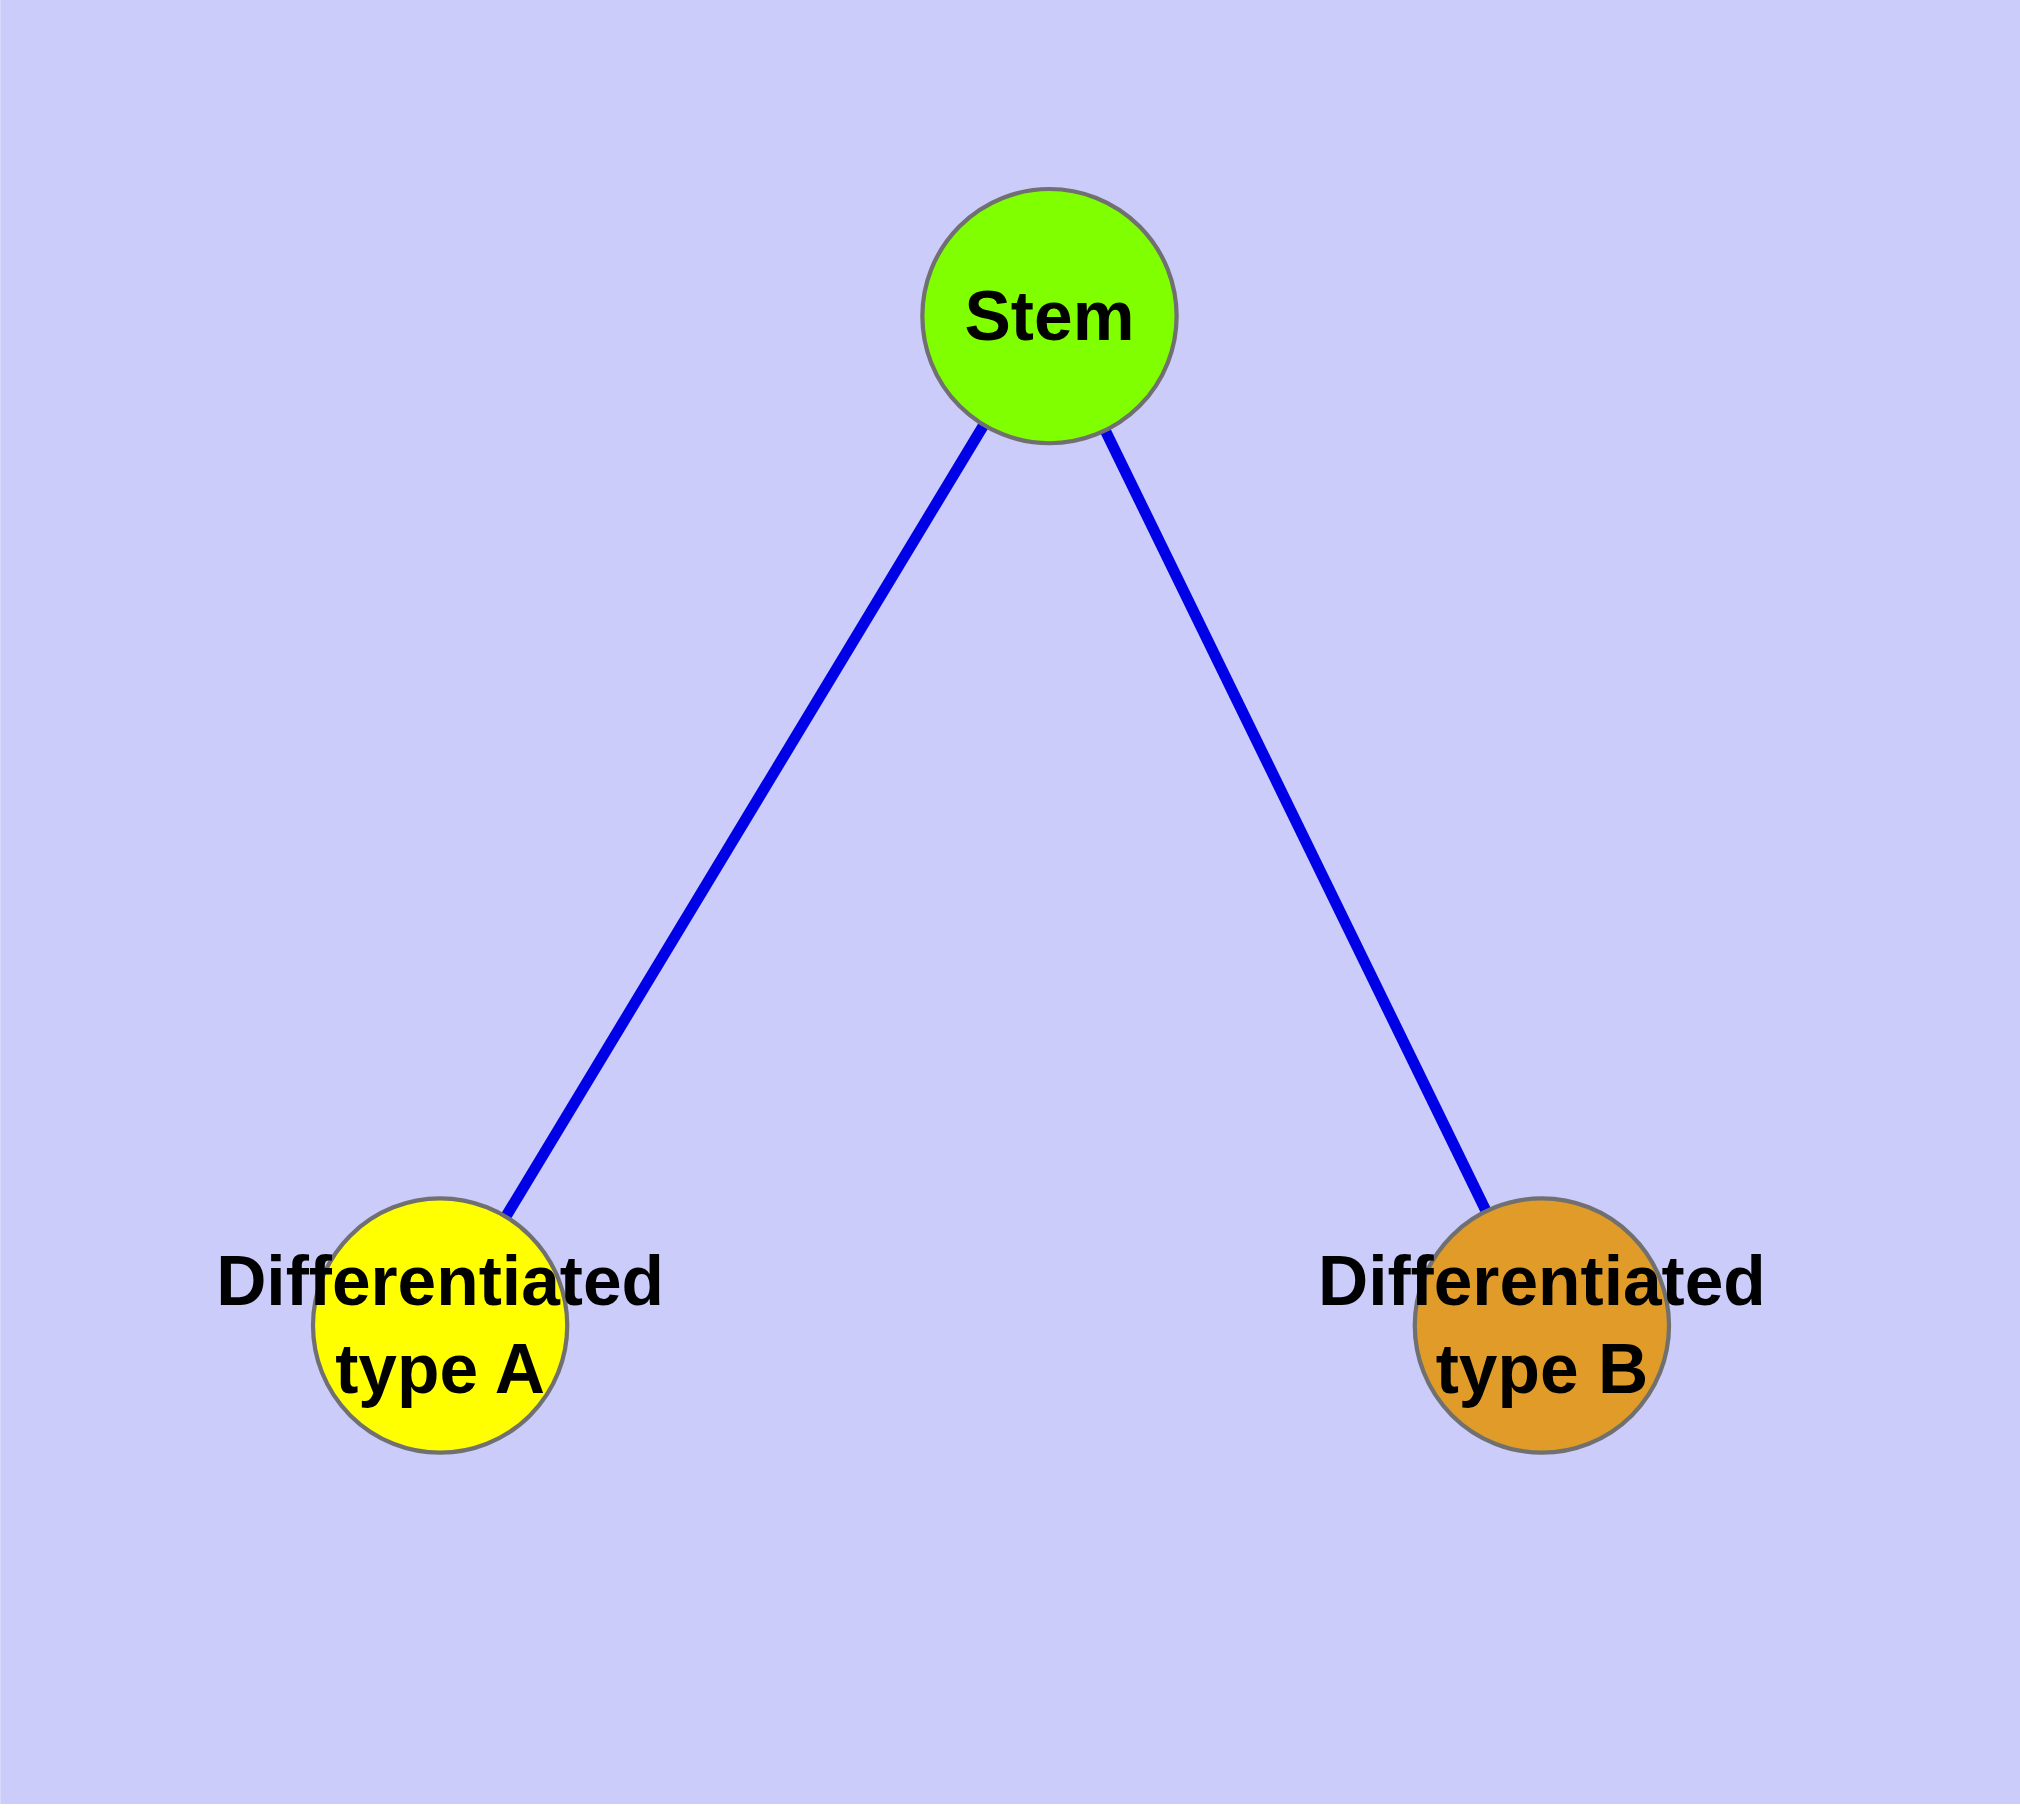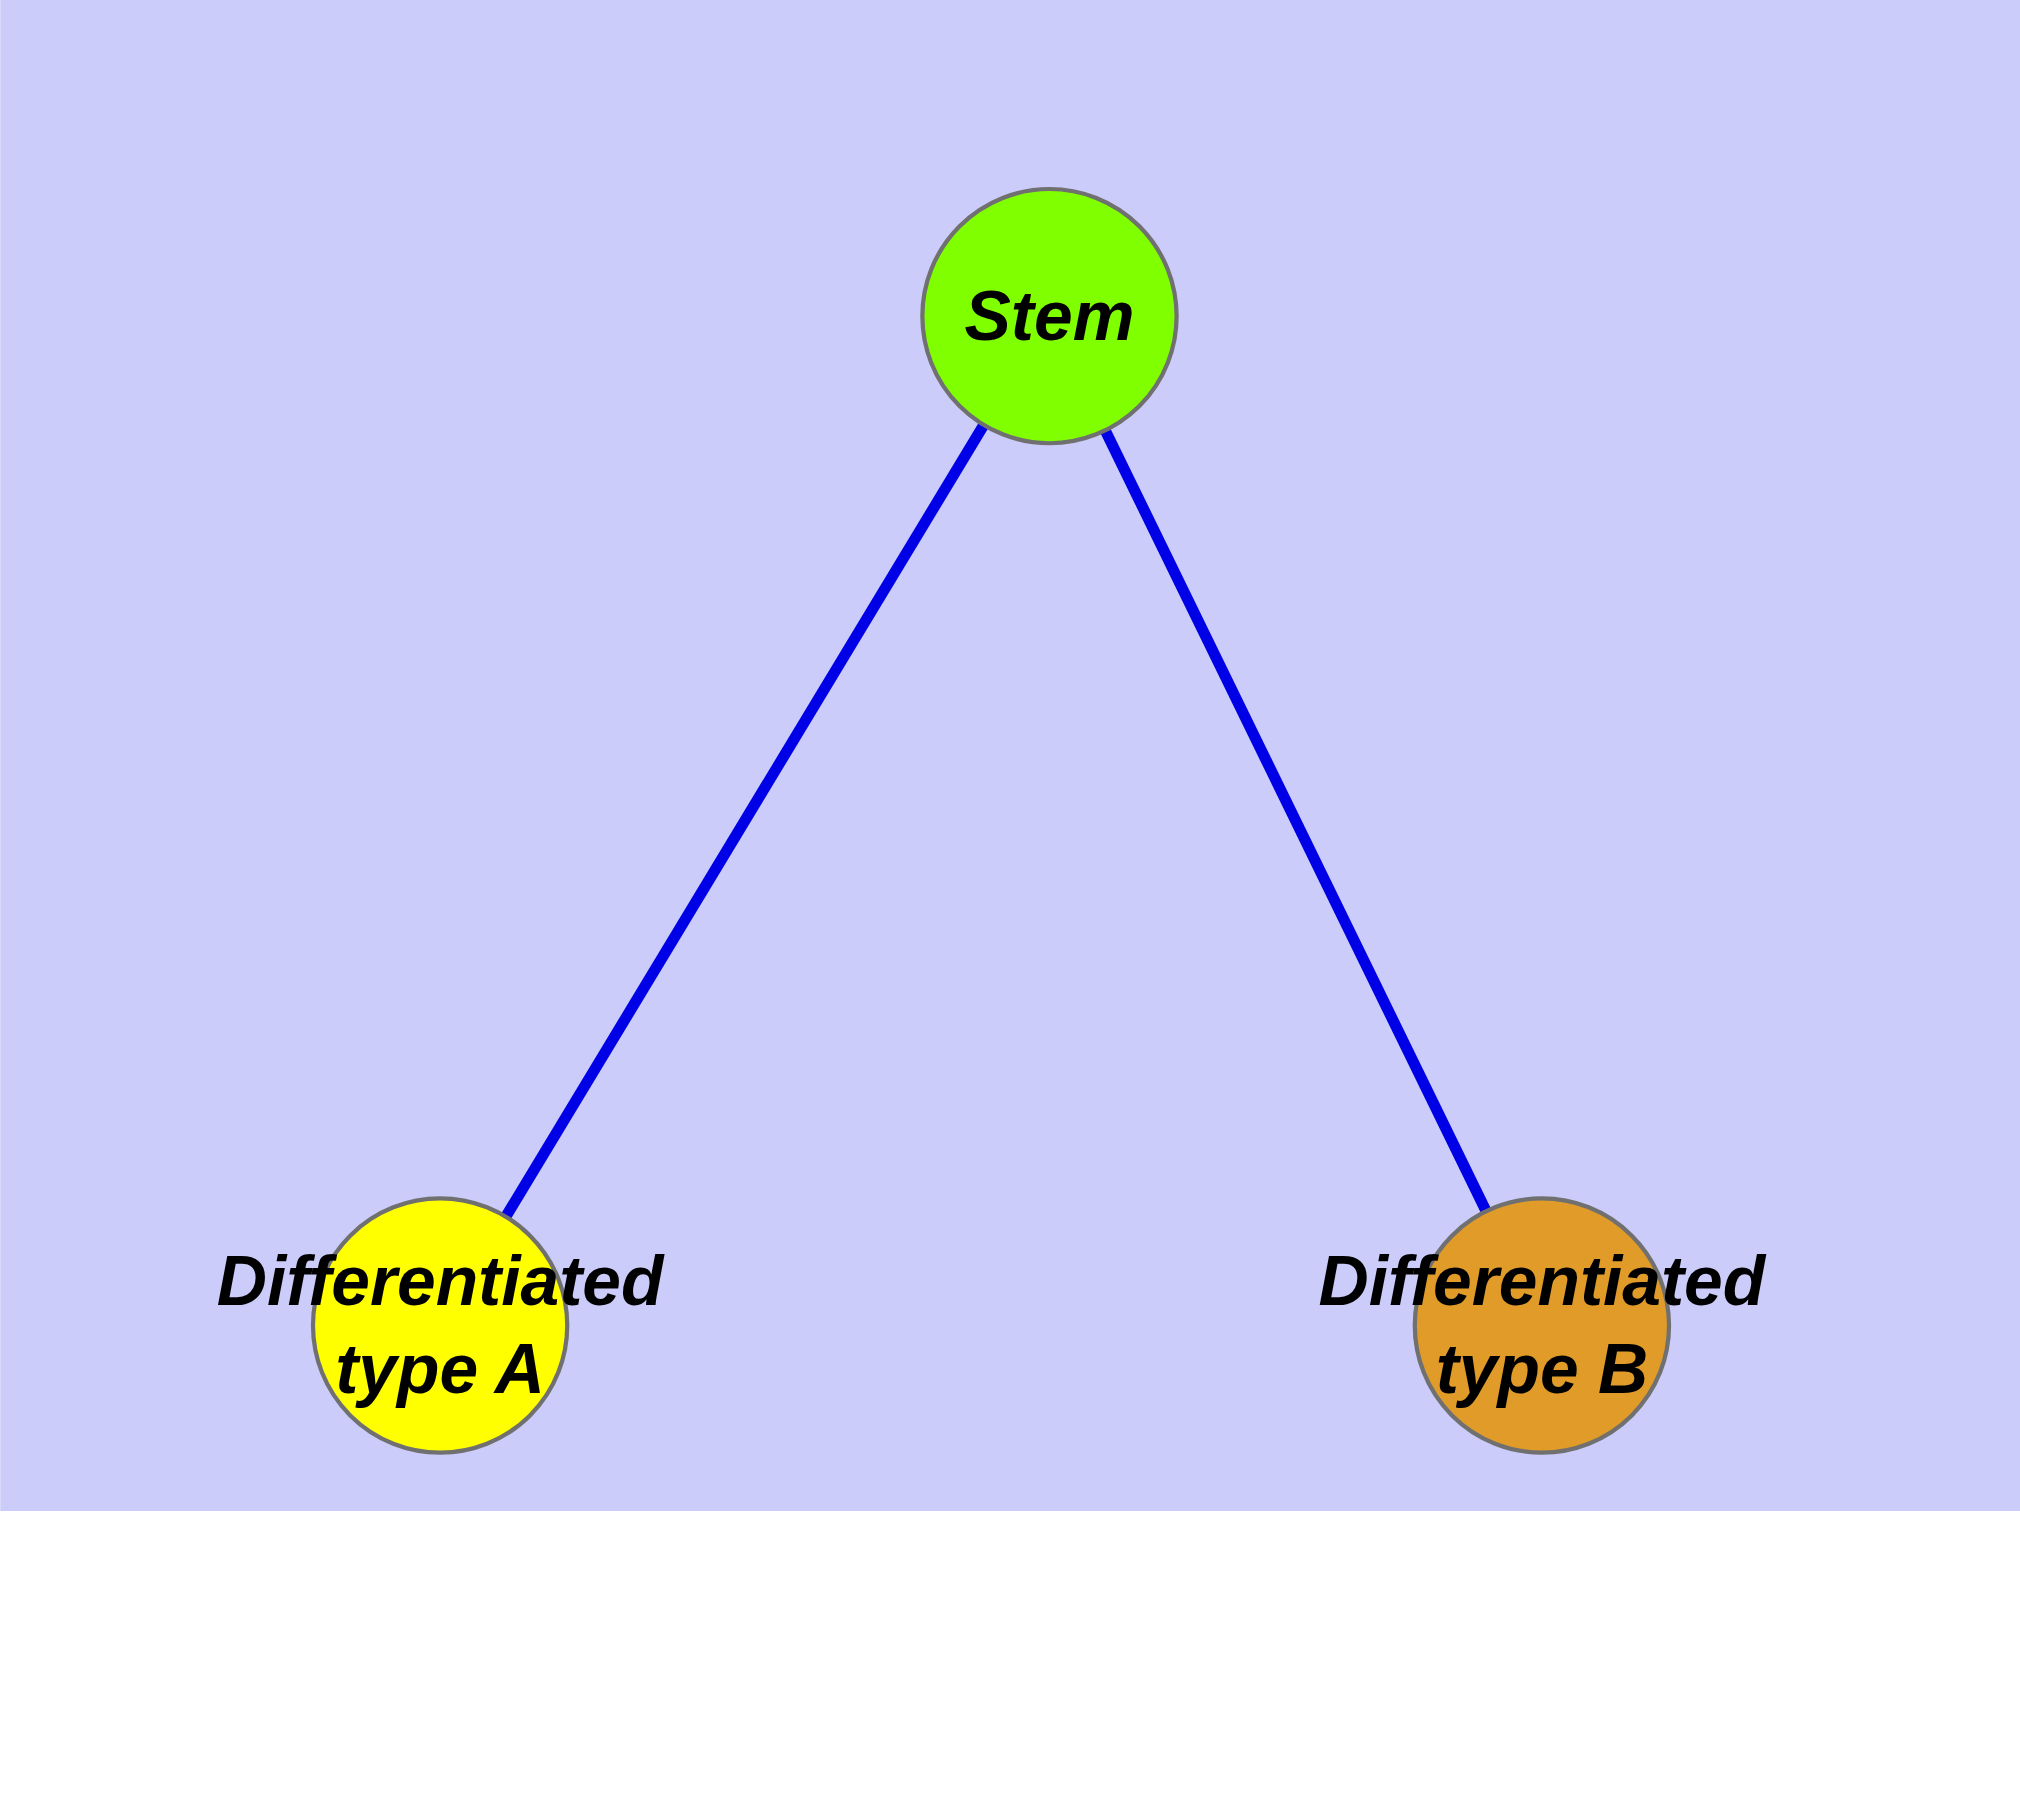--- a/index.html
+++ b/index.html
@@ -25,21 +25,21 @@
     font-family: "Liberation Sans", sans-serif;
     font-weight: bold;
     fill: #000000;
     text-anchor: middle;
     dominant-baseline: auto;
   }
 </style>
 </head>
 <body>
 
-<div id="canvas" style="width: 2021px; height: 1511px; font-style: italic;">
+<div id="canvas" style="width: 2021px; height: 1804px;">
   <svg id="graph-svg" viewBox="0 0 2384 2138">
 
     <rect id="bg-rect" x="0" y="0" width="2384" height="2138" fill="#ccccfa"></rect>
 
     <g id="edge-layer">
       <line id="edge-0" x1="1238" y1="373" x2="519" y2="1564" stroke="#0000e6" stroke-width="13"></line>
       <line id="edge-1" x1="1238" y1="373" x2="1819" y2="1564" stroke="#0000e6" stroke-width="13"></line>
     </g>
 
     <g id="node-layer">

